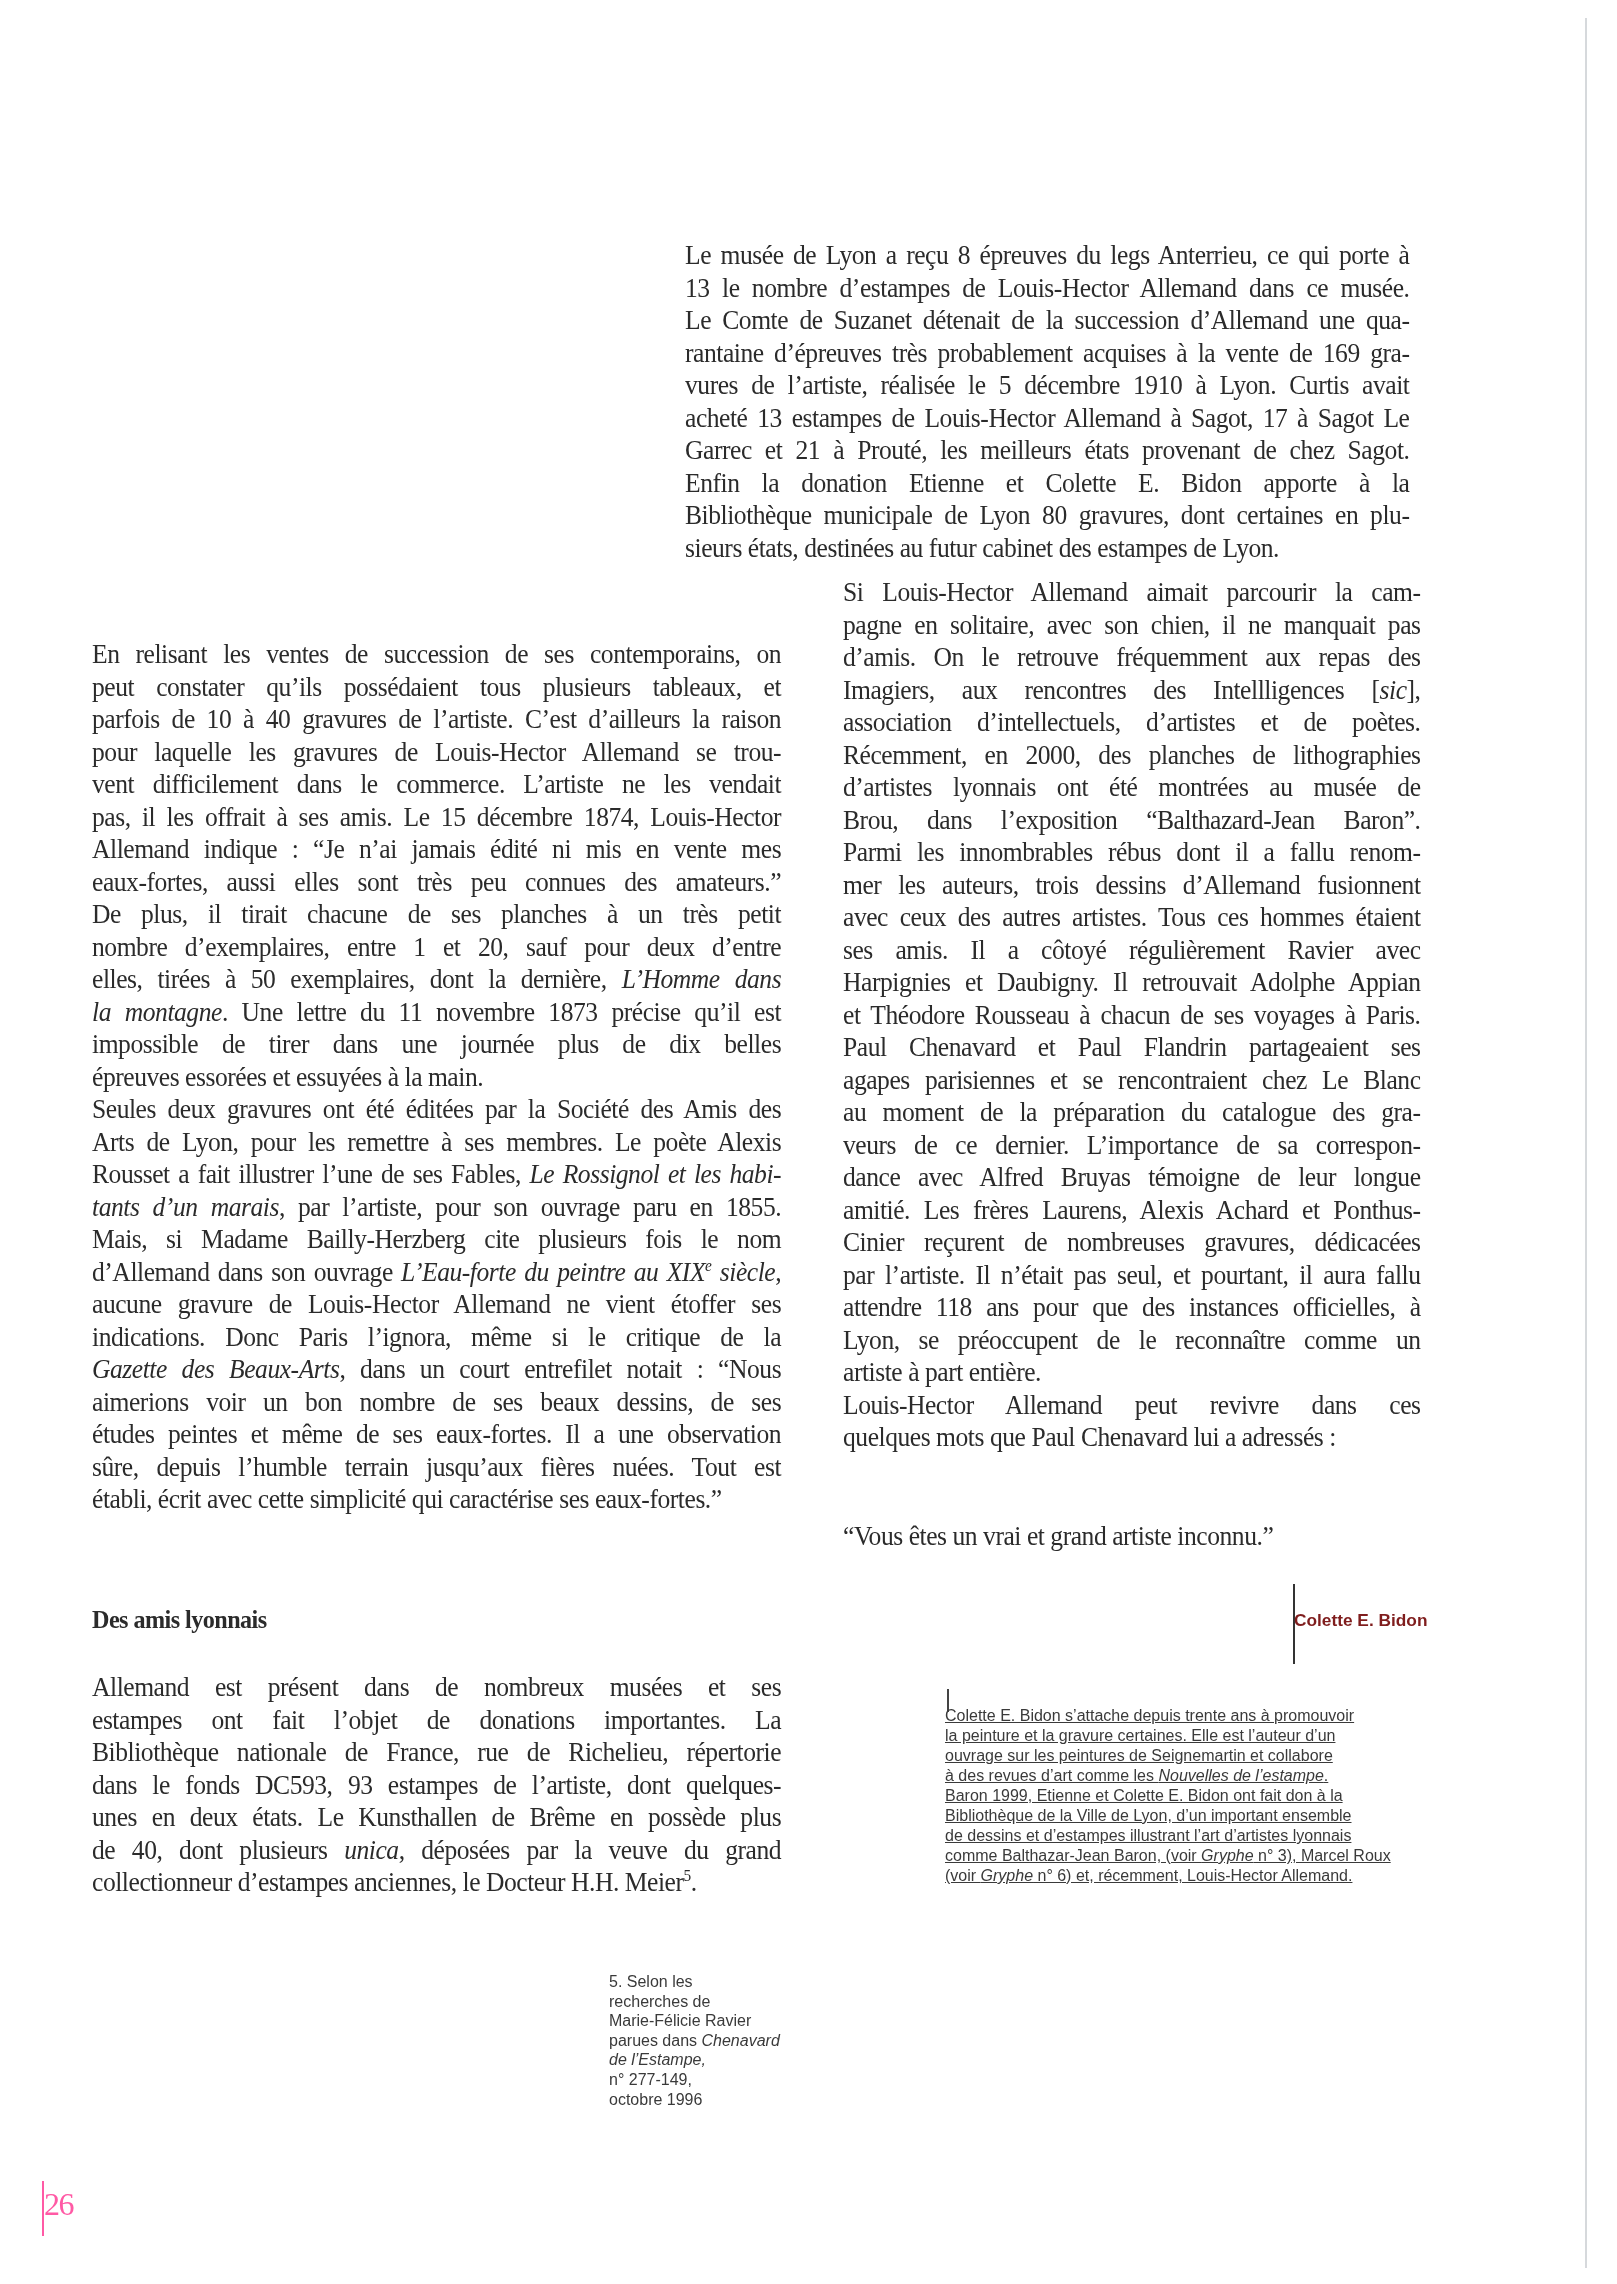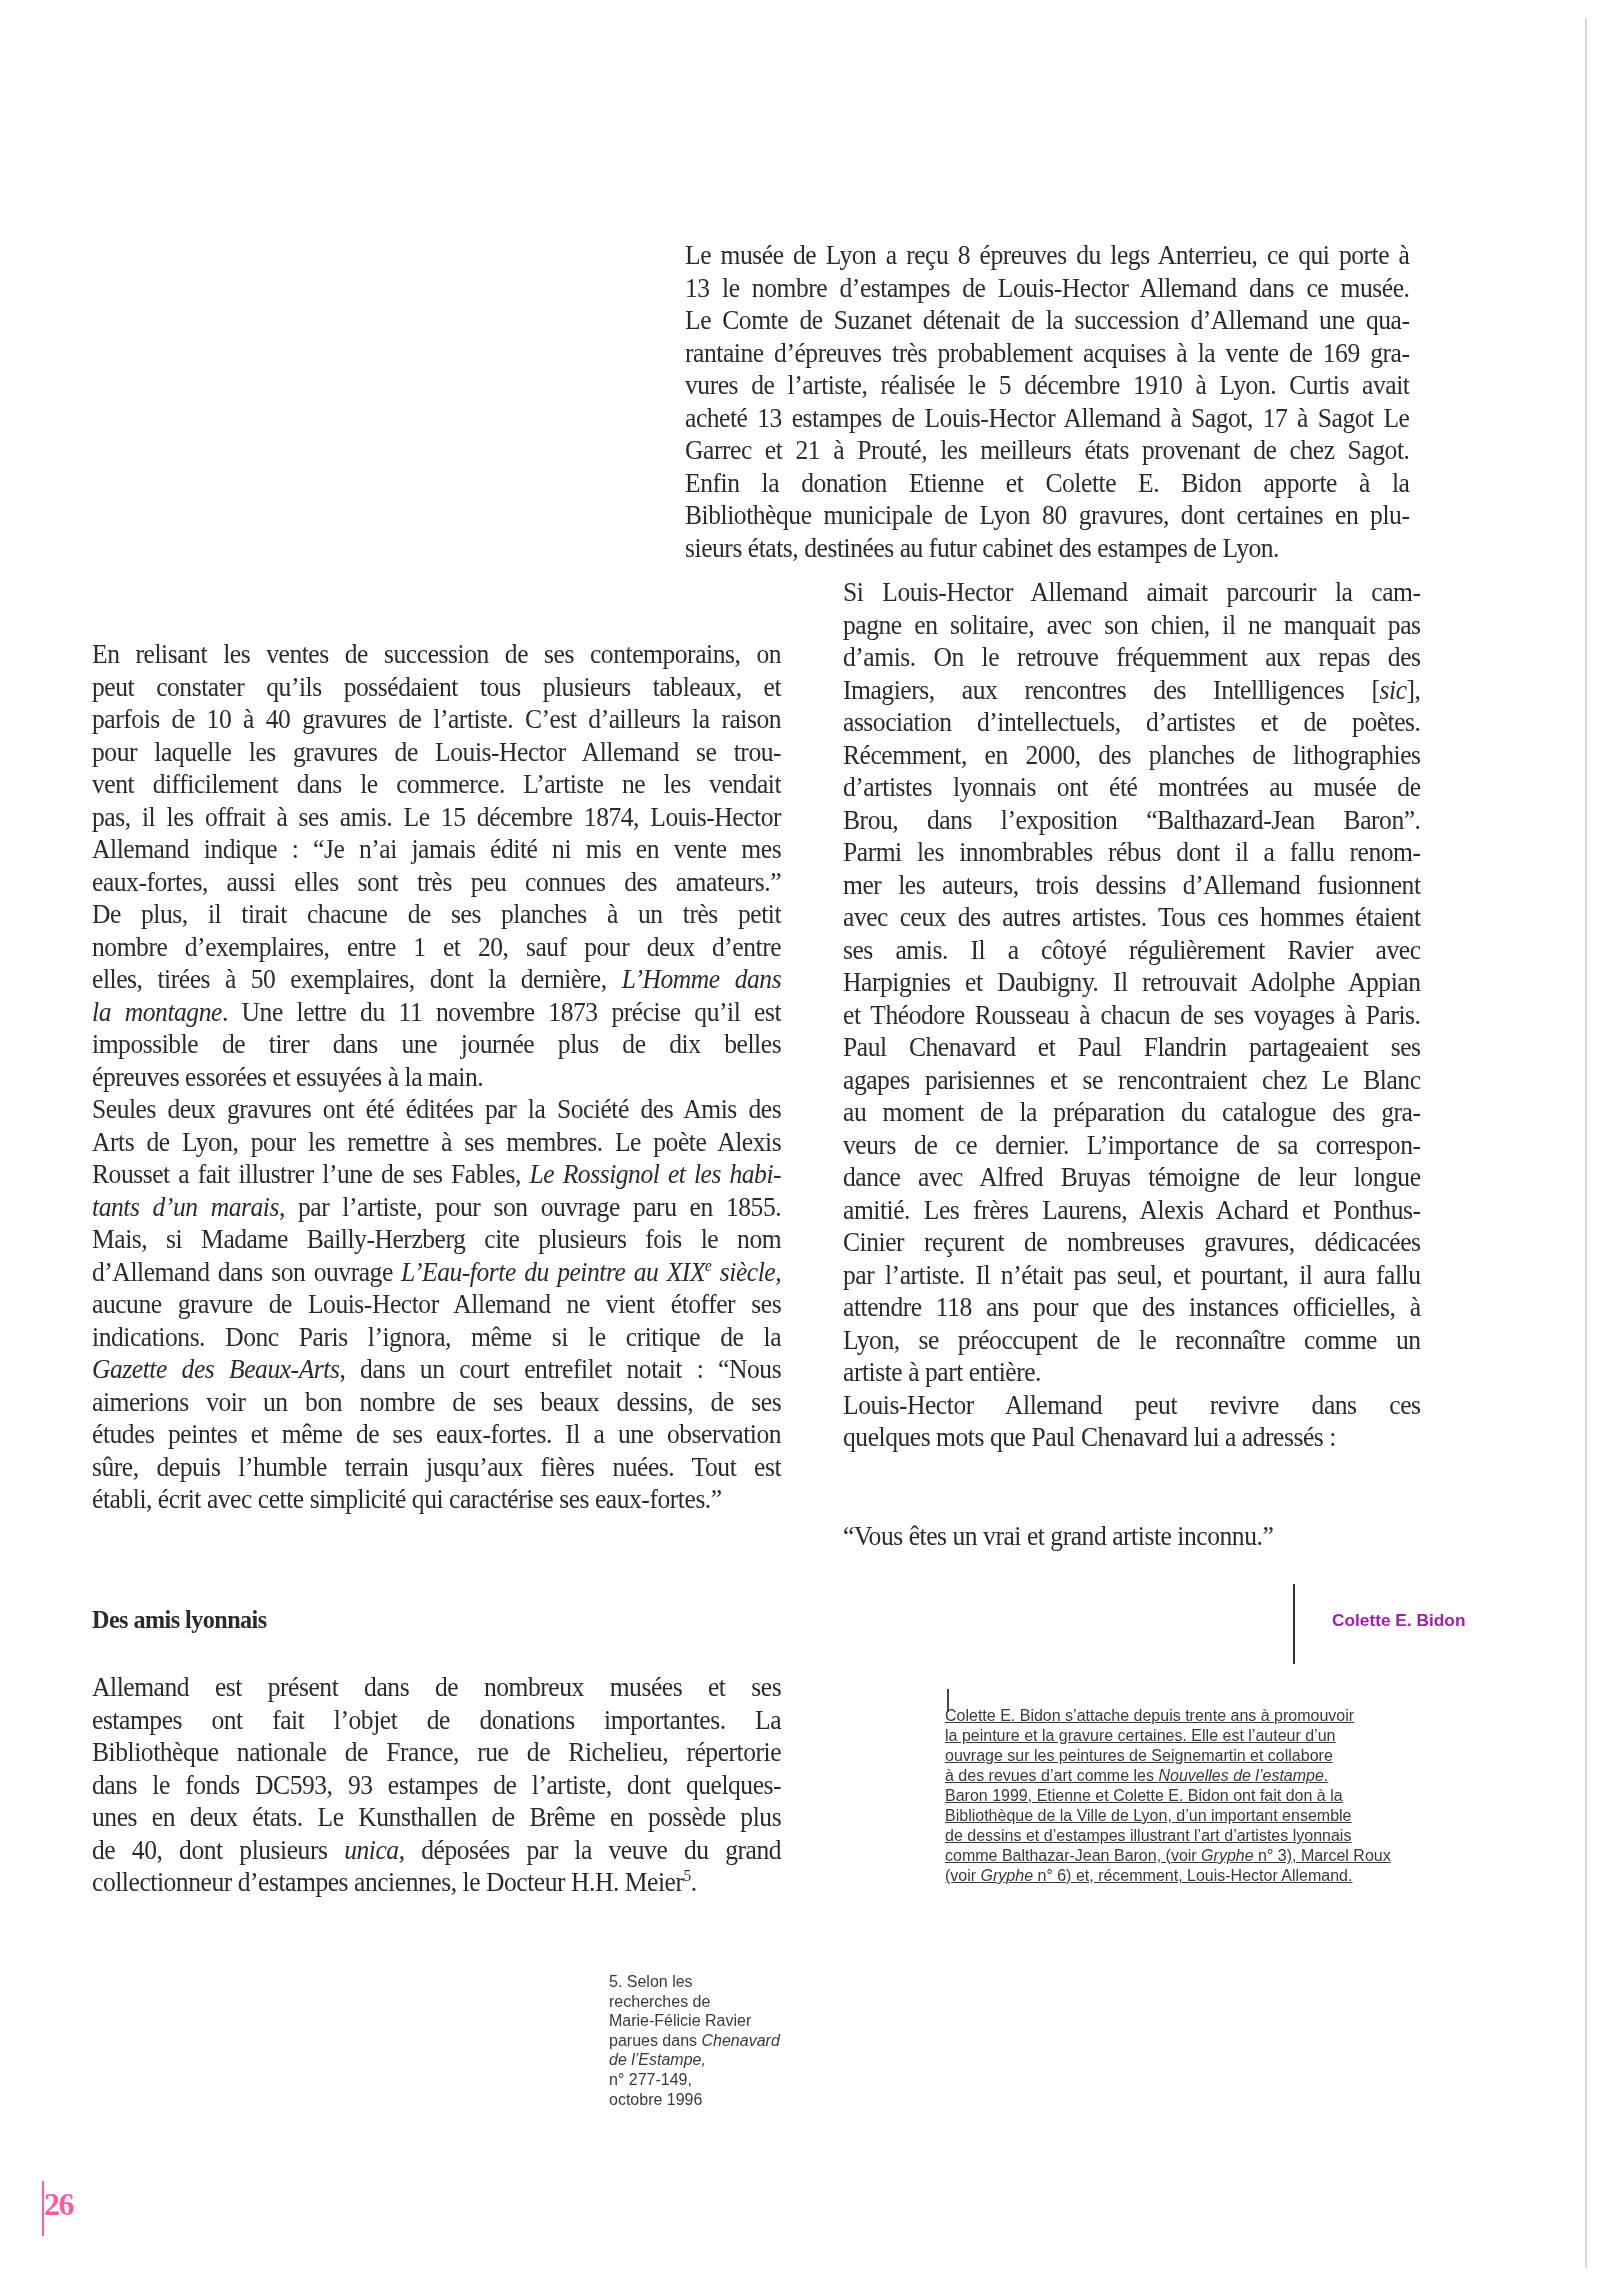--- a/index.html
+++ b/index.html
@@ -10,27 +10,27 @@
   .line { display: block; white-space: nowrap; text-align: justify; text-align-last: justify; }
   .line.last { text-align-last: left; }
   .body-text { font-size: 27.5px; line-height: 32.5px; letter-spacing: -0.5px; transform: scaleX(0.93); transform-origin: left top; }
   .body-right-top { left: 685px; top: 239px; width: 779px; }
   .body-right { left: 843px; top: 576px; width: 621px; }
   .body-left { left: 92px; top: 638px; width: 741px; }
   .body-left2 { left: 92px; top: 1671px; width: 741px; }
   .heading { left: 92px; top: 1605px; font-size: 26px; font-weight: bold; letter-spacing: -0.6px; transform: scaleX(0.93); transform-origin: left top; }
   .quote { left: 843px; top: 1520px; font-size: 27.5px; letter-spacing: -0.5px; transform: scaleX(0.93); transform-origin: left top; }
   .sig-bar { left: 1293px; top: 1584px; width: 2.3px; height: 80px; background: #333; }
-  .signature { left: 1332px; top: 1610px; font-size: 17.3px; font-weight: bold; color: #a21caf; }
+  .signature { left: 1294px; top: 1610px; font-size: 17.3px; font-weight: bold; color: #7f1d1d; }
   .bio-bar { left: 947px; top: 1689px; width: 1.5px; height: 22.6px; background: #444; }
   .bio { left: 945px; top: 1706px; width: 527px; font-size: 16px; line-height: 20px; color: #3a3a3a; }
   .bio .line { text-align: left; text-align-last: left; text-decoration: underline; }
   .footnote { left: 601px; top: 1972px; font-size: 16px; line-height: 19.6px; color: #3a3a3a; margin-left: 8px; }
   .page-num-bar { left: 42px; top: 2181px; width: 1.5px; height: 55px; background: #ff5aa5; }
-  .page-num { left: 44px; top: 2186px; font-size: 32px; font-weight: bold; color: #ff5aa5; letter-spacing: -1.5px; }
+  .page-num { left: 44px; top: 2186px; font-size: 32px; font-weight: normal; color: #ff5aa5; letter-spacing: -1.5px; }
   .margin-rule { left: 1585px; top: 18px; width: 1.5px; height: 2250px; background: #d6d9dc; }
   sup { font-size: 0.6em; line-height: 0; vertical-align: super; }
   em { font-style: italic; }
 </style>
 </head>
 <body>
 
 <div class="block margin-rule"></div>
 
 <div class="block serif body-text body-right-top" id="rtc">

